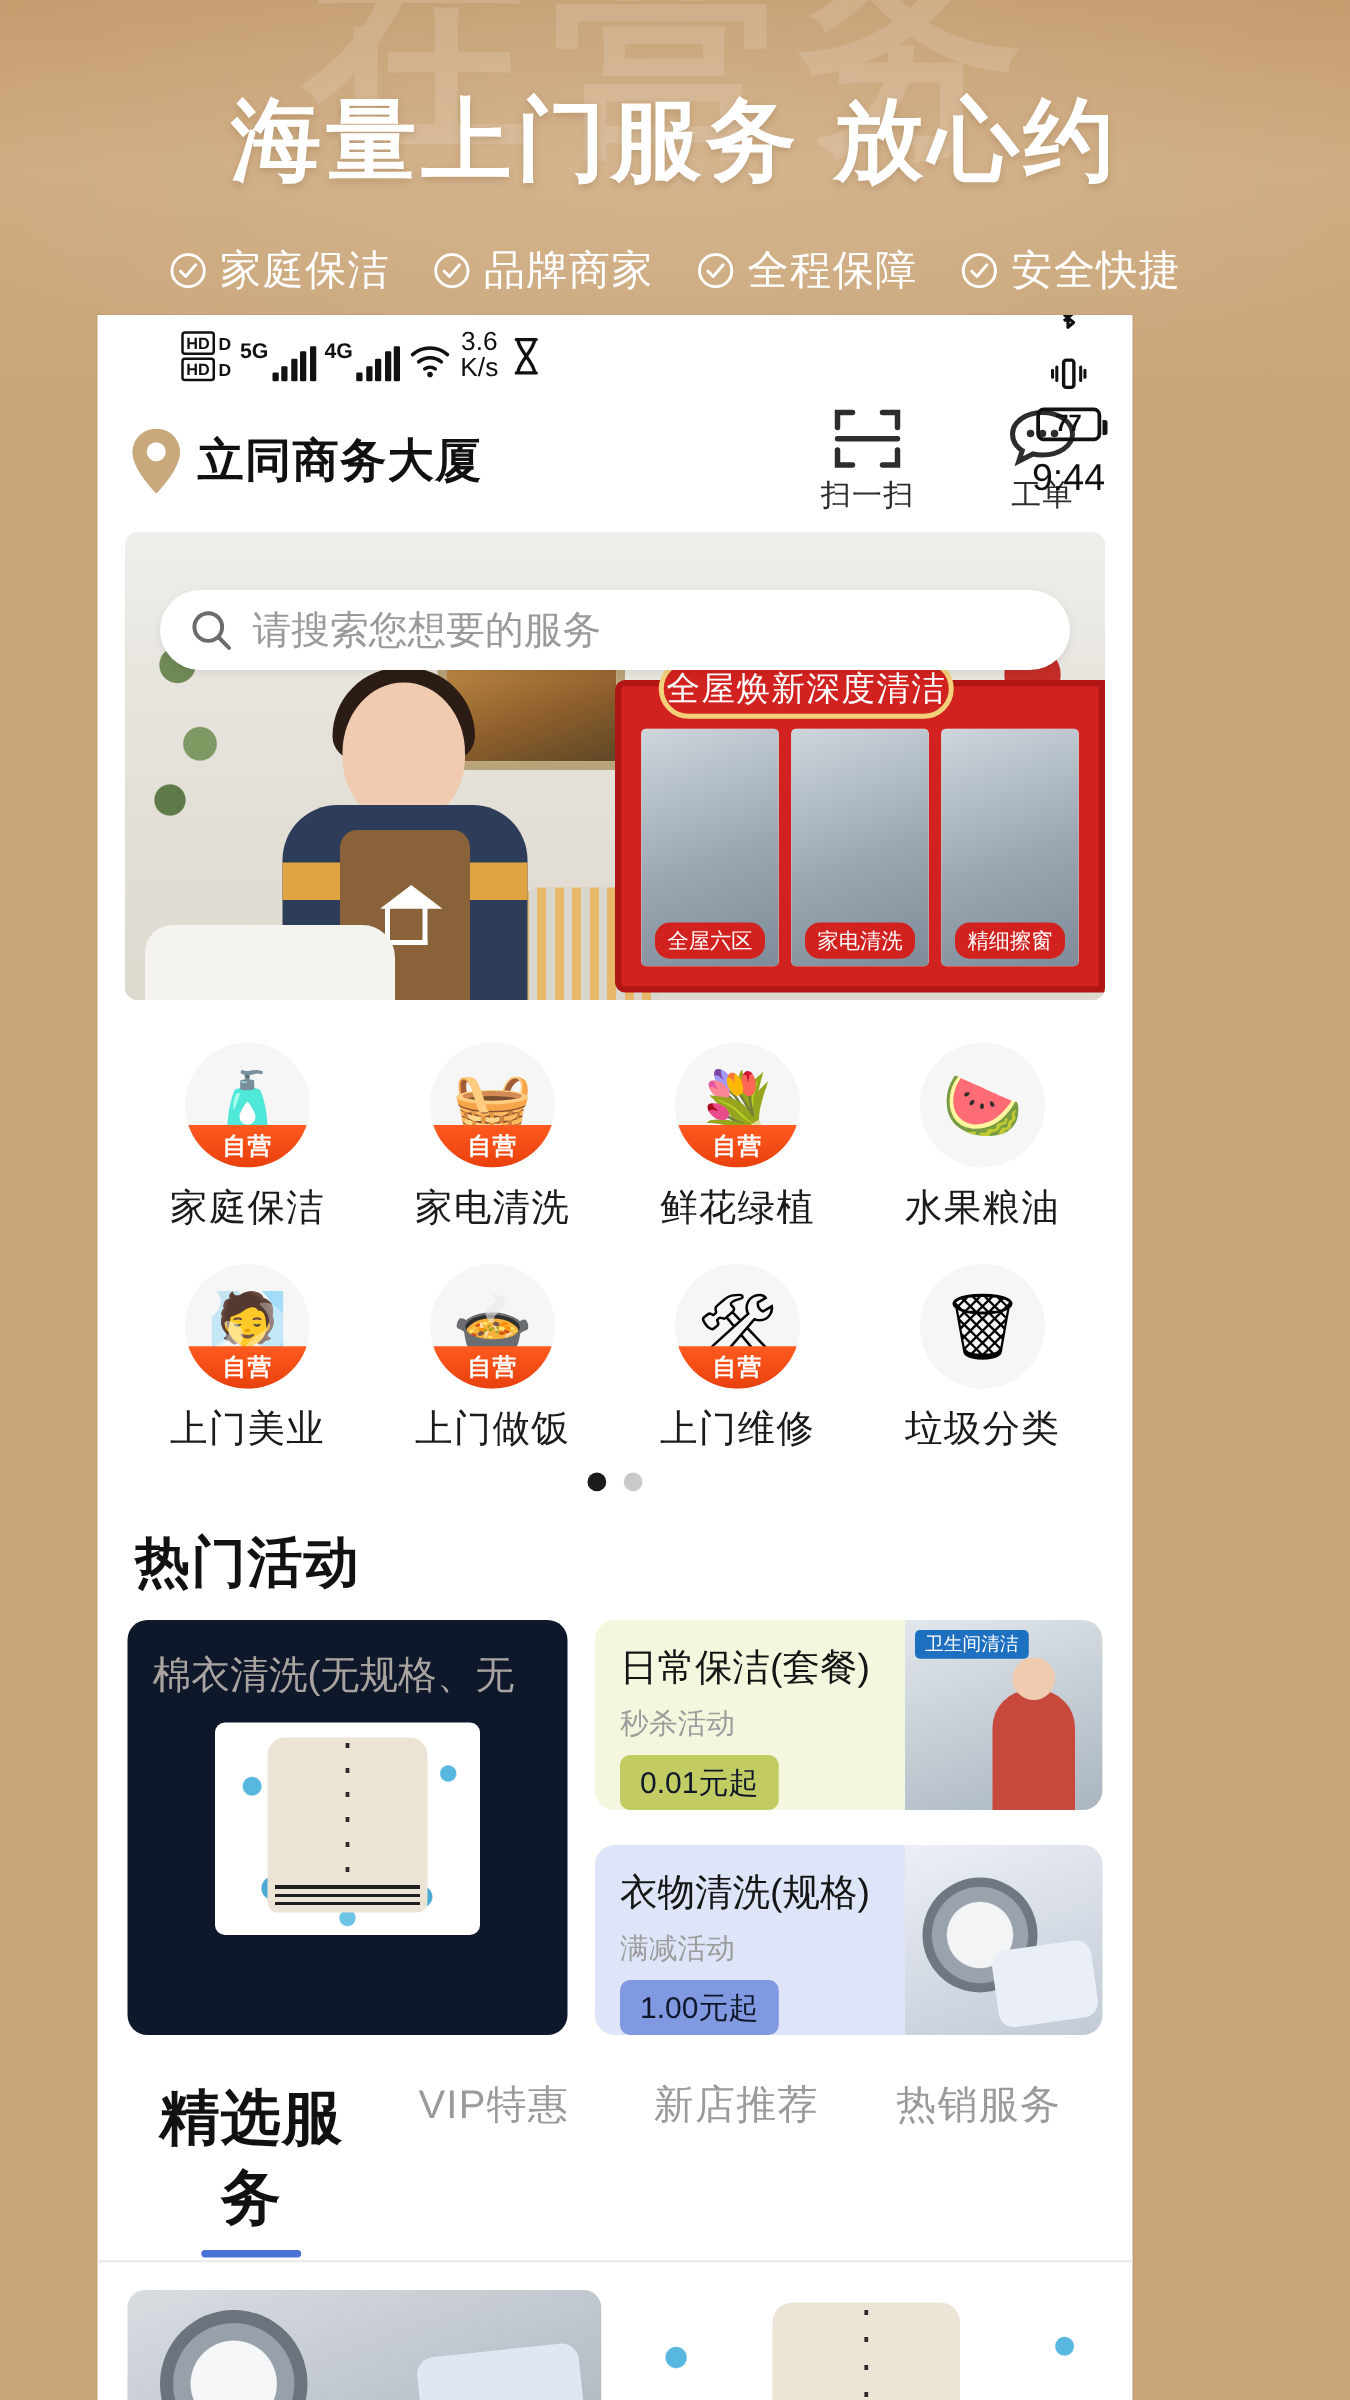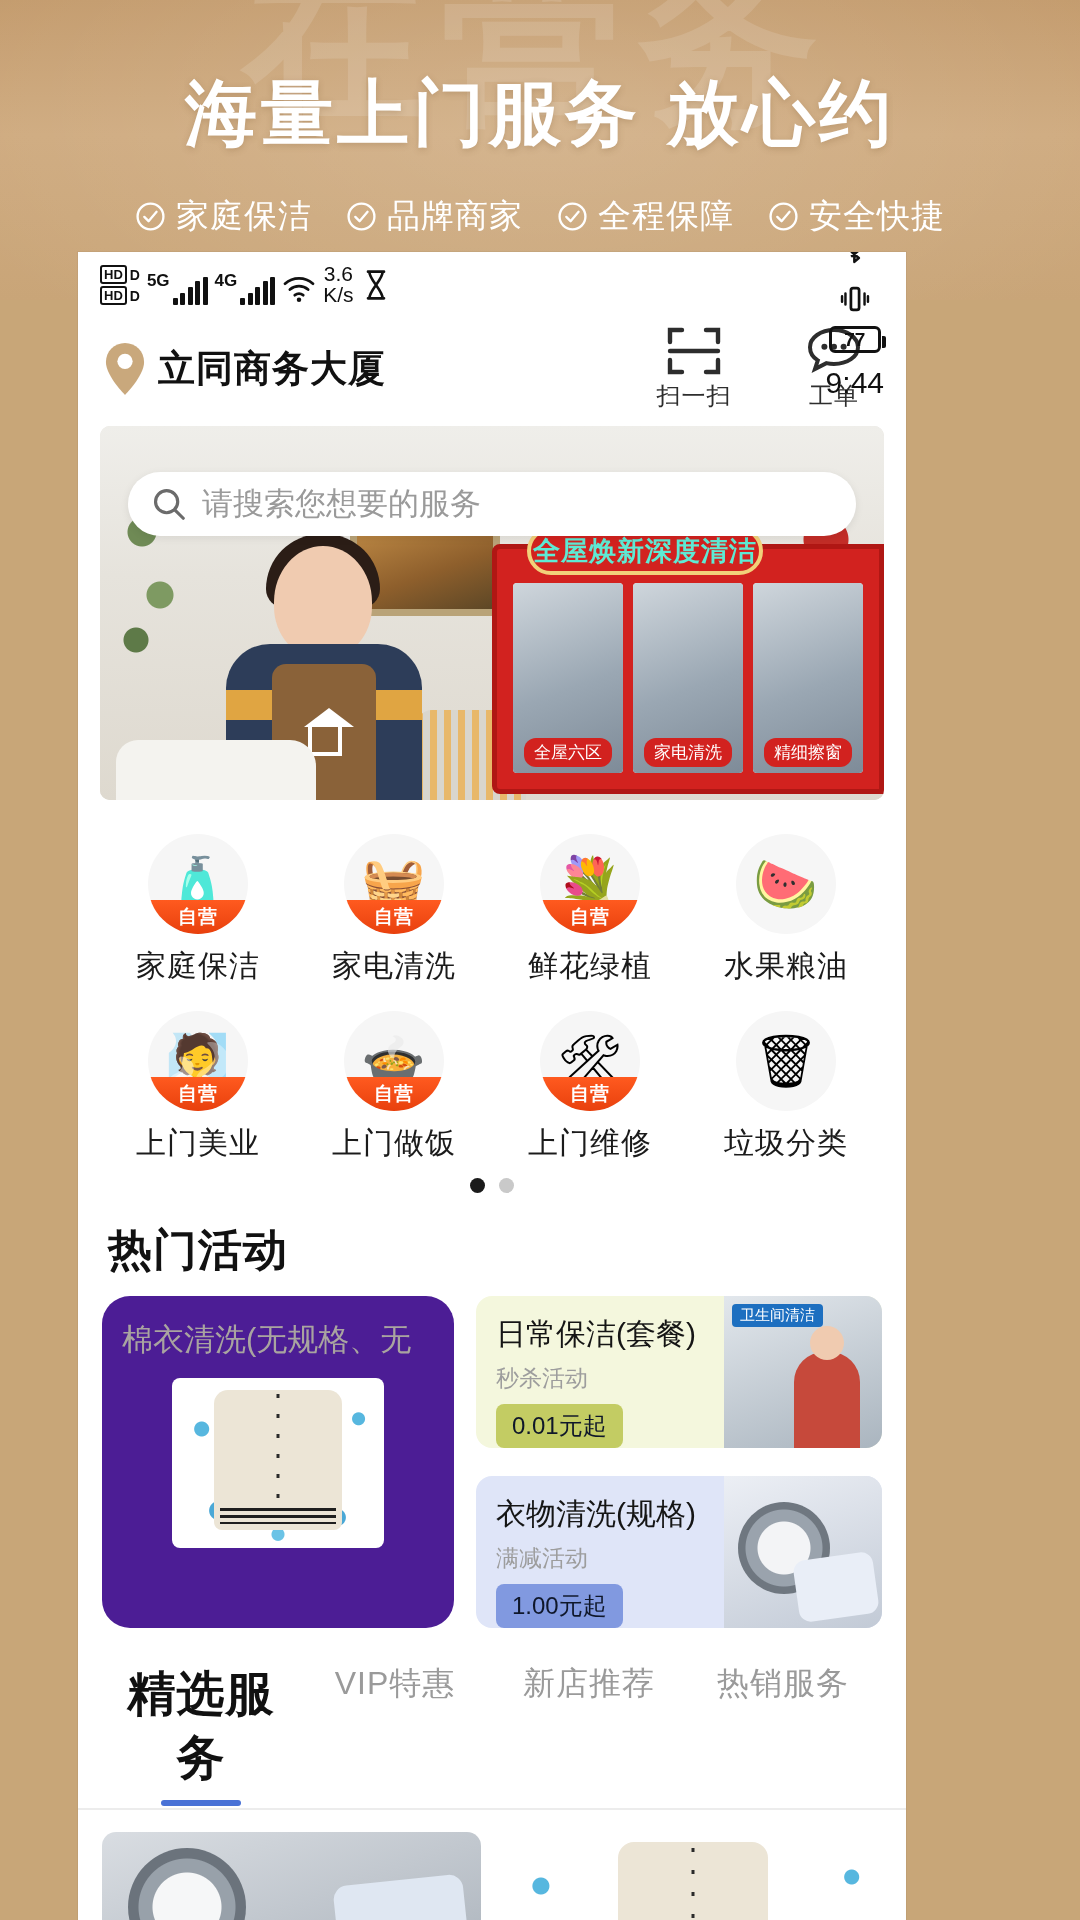--- a/index.html
+++ b/index.html
@@ -55,21 +55,21 @@
   }
 
   
   .statusbar {
     height:64px; display:flex; align-items:center;
     padding:0 22px; color:#101010;
     font-size:26px; position:relative;
   }
   .sb-left { display:flex; align-items:flex-end; gap:7px; }
   .hdblock { display:flex; flex-direction:column; gap:2px; font-size:0; }
-  .hdpair { display:flex; align-items:center; gap:3px; }
+  .hdpair { display:flex; align-items:center; gap:3px;margin-left:45px; }
   .hdbox {
     border:2px solid #111; border-radius:3px;
     font-size:13px; font-weight:700; line-height:1;
     padding:1px 2px; letter-spacing:0;
   }
   .hdsub { font-size:14px; font-weight:700; }
   .netgrp { display:flex; align-items:flex-end; gap:3px; }
   .netlabel { font-size:17px; font-weight:700; line-height:1; margin-bottom:16px; }
   .bars { display:flex; align-items:flex-end; gap:2.5px; height:28px; }
   .bars i { width:5px; background:#111; border-radius:1px; display:block; }
@@ -126,21 +126,21 @@
   .p-apron{position:absolute;left:60px;top:124px;width:104px;height:140px;border-radius:14px 14px 0 0;background:#8a6239;}
   .p-stripe{position:absolute;left:14px;top:150px;width:196px;height:30px;background:#e0a542;}
   .p-logo{position:absolute;left:96px;top:186px;width:34px;height:30px;border:4px solid #fff;border-top:none;}
   .p-logo:before{content:"";position:absolute;left:-8px;top:-18px;border-left:25px solid transparent;border-right:25px solid transparent;border-bottom:19px solid #fff;}
   .ban-towel{position:absolute;left:16px;bottom:0;width:200px;height:60px;border-radius:22px 26px 0 0;background:#f4f3ef;}
   .ban-sofa{position:absolute;left:316px;bottom:0;width:110px;height:90px;border-radius:16px 16px 0 0;
     background:repeating-linear-gradient(90deg,#e8b86a 0 7px,#d9d6cd 7px 14px);}
   .ban-ad{position:absolute;right:0;bottom:6px;width:392px;height:250px;background:#d2221f;border-radius:8px 0 0 8px;
     border:5px solid #b01714;}
   .ban-adtag{position:absolute;right:116px;top:-22px;width:236px;height:48px;background:#d2221f;border:4px solid #f2d17a;border-radius:26px;
-    color:#5eead4;font-size:27px;font-weight:700;display:flex;align-items:center;justify-content:center;letter-spacing:1px;}
+    color:#ffffff;font-size:27px;font-weight:400;display:flex;align-items:center;justify-content:center;letter-spacing:1px;}
   .ban-adinner{position:absolute;left:16px;top:34px;right:16px;bottom:16px;display:flex;gap:10px;}
   .ban-cell{flex:1;background:#f2f2f0;border-radius:4px;position:relative;overflow:hidden;}
   .ban-cell .ph{position:absolute;inset:0;background:linear-gradient(160deg,#cfd6dc,#9aa7b3 55%,#7e8b98);}
   .ban-cell .lbl{position:absolute;left:50%;transform:translateX(-50%);bottom:6px;background:#d2221f;color:#fff;
     font-size:17px;padding:3px 10px;border-radius:12px;white-space:nowrap;}
   .searchbar {
     position:absolute; left:28px; top:46px; right:28px; height:64px;
     background:#fff; border-radius:34px; display:flex; align-items:center;
     padding:0 22px; gap:14px; box-shadow:0 2px 8px rgba(0,0,0,.08); z-index:5;
   }
@@ -164,21 +164,21 @@
   }
   .cat-lbl { font-size:30px; color:#1b1b1b; letter-spacing:1px; }
   .dots { display:flex; justify-content:center; gap:14px; margin-top:2px; }
   .dot { width:15px; height:15px; border-radius:50%; background:#c9c9c9; }
   .dot.on { background:#1b1b1b; }
 
   
   .sec-title { font-size:44px; font-weight:700; color:#111; padding:28px 22px 16px 30px; letter-spacing:1px; }
   .hot { display:flex; gap:22px; padding:0 24px; }
   .hot-left {
-    width:352px; background:#4c1d95; border-radius:28px; padding:24px 20px;
+    width:352px; background:#0f172a; border-radius:16px; padding:24px 20px;
   }
   .hot-left-title { font-size:31px; color:#a9a4a0; letter-spacing:0; line-height:1.3; }
   .hot-left-img {
     margin:18px auto 0 auto; width:212px; height:170px; background:#fff; border-radius:8px;
     position:relative; overflow:hidden;
   }
   .jacket {position:absolute;left:50%;top:12px;transform:translateX(-50%);width:128px;height:140px;
     background:#ece5d6;border-radius:14px 14px 8px 8px;}
   .jacket:before{content:"";position:absolute;left:50%;top:4px;transform:translateX(-50%);width:3px;height:108px;
     background:repeating-linear-gradient(180deg,#2a2a2a 0 4px,transparent 4px 20px);}

